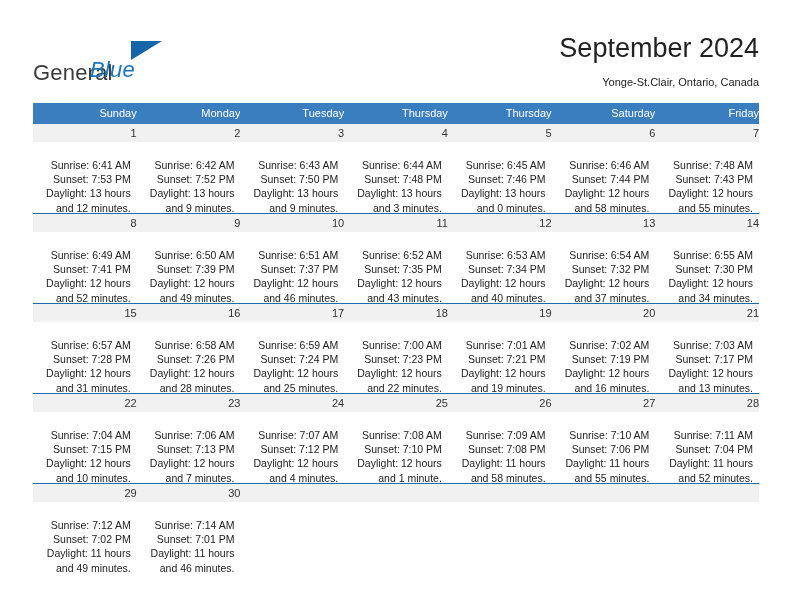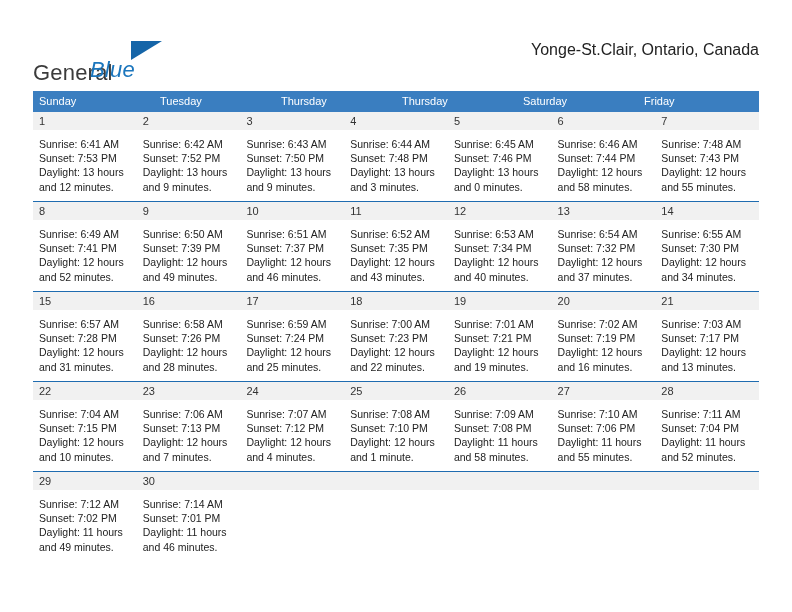--- a/index.html
+++ b/index.html
@@ -75,32 +75,33 @@
     text-align: right;
   }
   .cal-title {
     font-size: 27px;
     color: #222222;
     line-height: 32px;
     white-space: nowrap;
   }
   .cal-subtitle {
     margin-top: 9px;
-    font-size: 16px;
+    font-size: 11px;
     color: #222222;
     line-height: 18px;
     white-space: nowrap;
   }
 
   
   .calendar {
     position: absolute;
     left: 33px;
-    top: 91px;
+    top: 103px;
     width: 726px;
+    text-align: right;
   }
 
   .weekday-header {
     display: flex;
     width: 100%;
     background: #3a7ec0;
     height: 21px;
   }
   .weekday-cell {
     flex: 1 1 0;
@@ -139,21 +140,21 @@
 
   .detail-band {
     display: flex;
     width: 100%;
     background: #ffffff;
     height: 71px;
   }
   .detail-cell {
     flex: 1 1 0;
     box-sizing: border-box;
-    padding: 7px 6px 0 6px;
+    padding: 16px 6px 0 6px;
     font-size: 10.5px;
     line-height: 14.2px;
     color: #222222;
   }
   .detail-cell .line {
     white-space: nowrap;
   }
 </style>
 </head>
 <body>
@@ -162,29 +163,31 @@
 
   <div class="topbar">
 
     <div class="brand">
       <span class="brand-general">General</span>
       <span class="brand-triangle"></span>
       <span class="brand-blue">Blue</span>
     </div>
 
     <div class="title-block">
+      <div class="cal-title">September 2024</div>
       <div class="cal-subtitle">Yonge-St.Clair, Ontario, Canada</div>
     </div>
 
   </div>
 
   <div class="calendar">
 
     <div class="weekday-header">
       <div class="weekday-cell">Sunday</div>
+      <div class="weekday-cell">Monday</div>
       <div class="weekday-cell">Tuesday</div>
       <div class="weekday-cell">Thursday</div>
       <div class="weekday-cell">Thursday</div>
       <div class="weekday-cell">Saturday</div>
       <div class="weekday-cell">Friday</div>
     </div>
 
     <div class="week-row first">
       <div class="daynum-band">
         <div class="daynum-cell">1</div>

